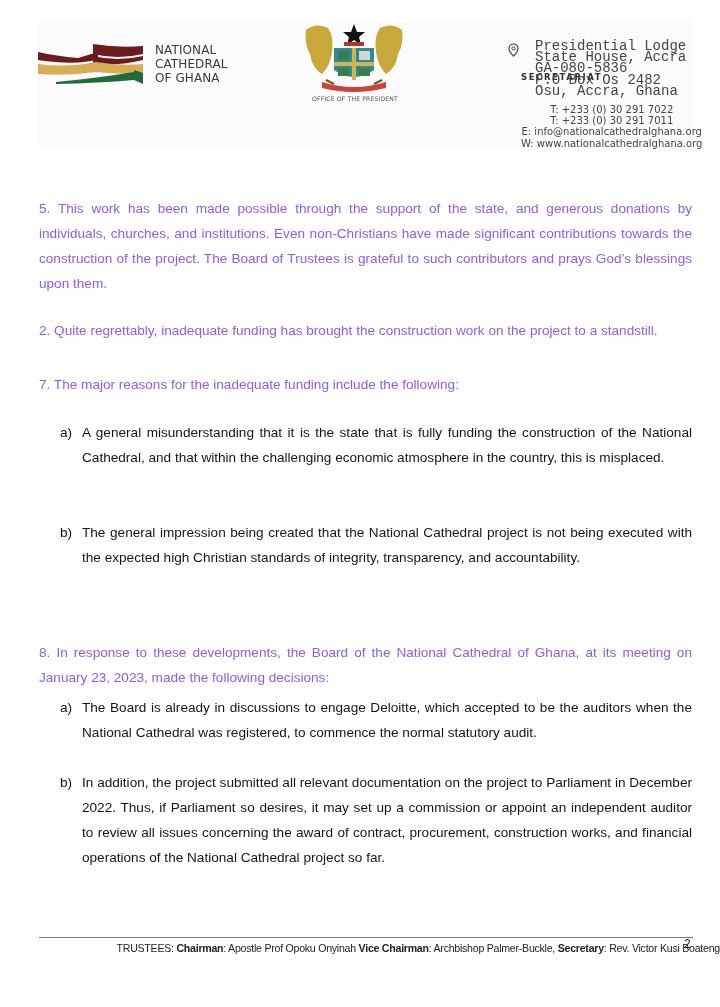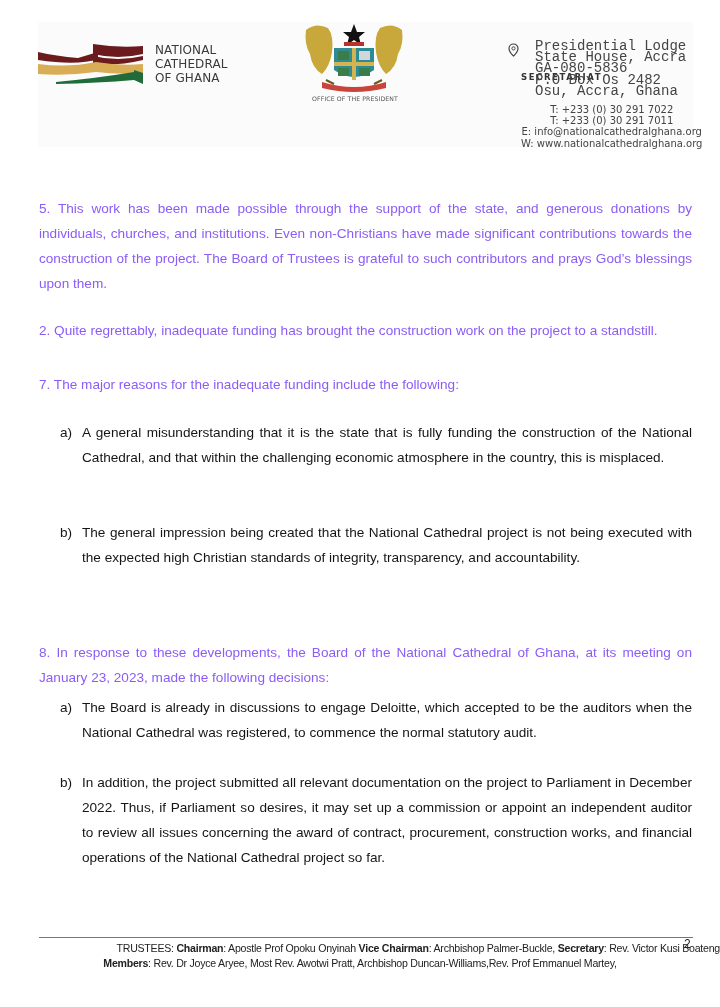--- a/index.html
+++ b/index.html
@@ -121,16 +121,13 @@
   <span class="txt">In addition, the project submitted all relevant documentation on the project to Parliament in December 2022.  Thus, if Parliament so desires, it may set up a commission or appoint an independent auditor to review all issues concerning the award of contract, procurement, construction works, and financial operations of the National Cathedral project so far.</span>
 </div>
 
 <div class="footer-rule"></div>
 <div class="page-number">2</div>
 
 <div class="footer">
   <div class="line l1">
     <span>TRUSTEES: </span><b>Chairman</b><span>: Apostle Prof Opoku Onyinah  </span><b>Vice Chairman</b><span>: Archbishop Palmer-Buckle, </span><b>Secretary</b><span>: Rev. Victor Kusi Boateng</span>
   </div>
-  <div class="line">
-    <b>Members</b><span>:  Rev. Dr Joyce Aryee,  Most Rev. Awotwi Pratt,  Archbishop Duncan-Williams,Rev. Prof Emmanuel Martey,</span>
-  </div>
 </div>
 
 </body></html>

